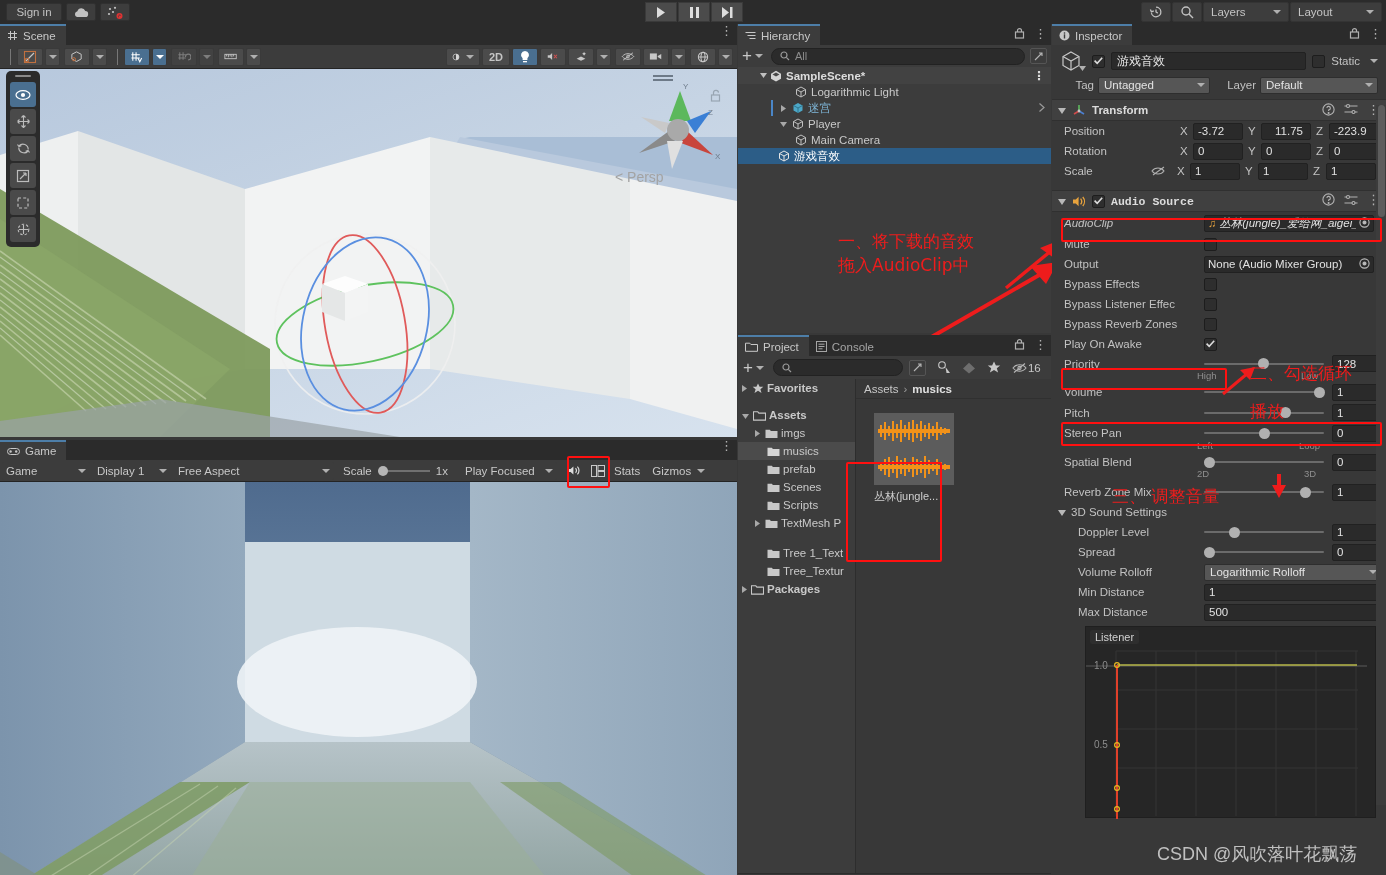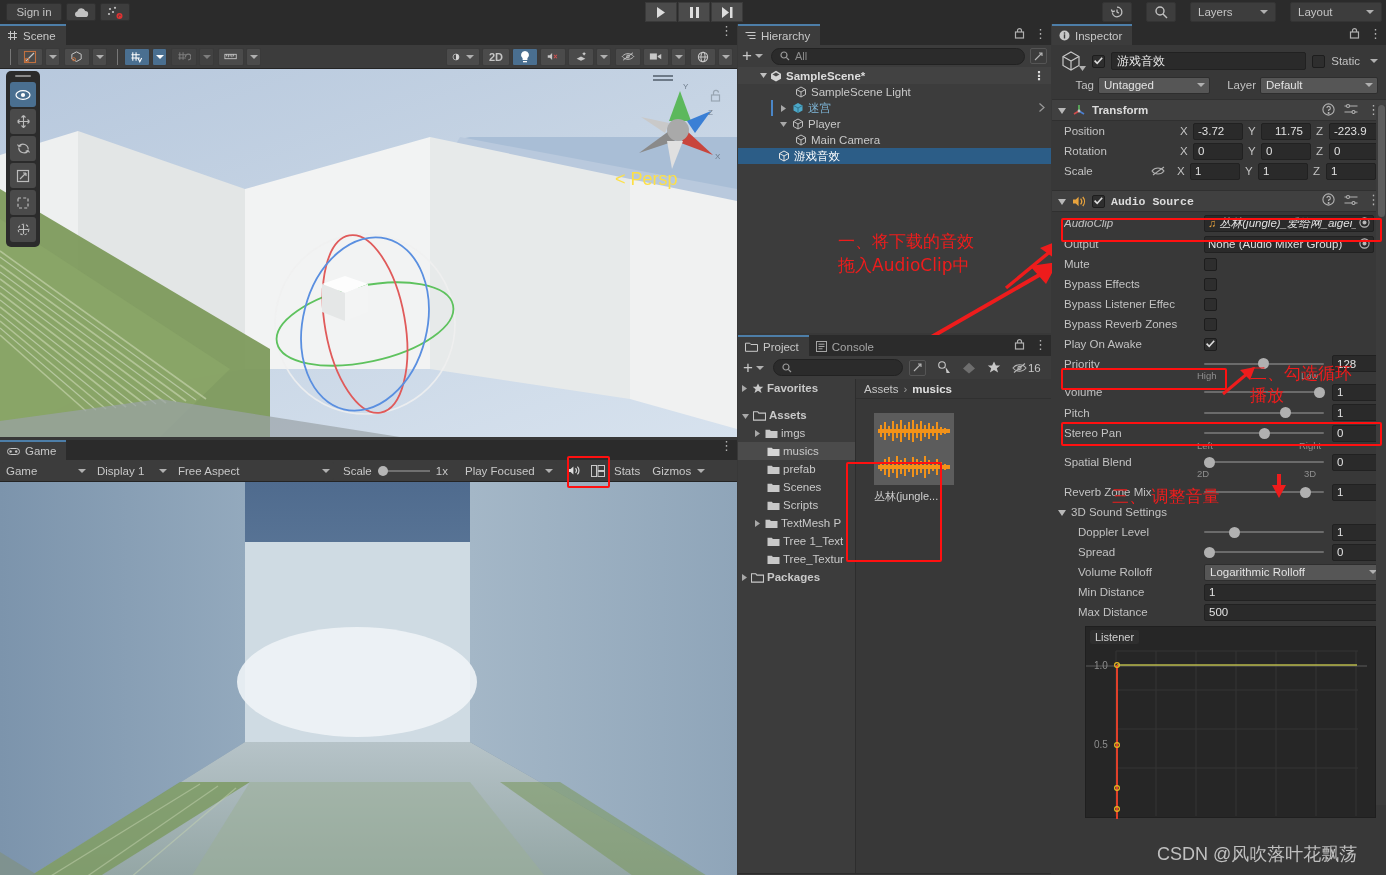--- a/index.html
+++ b/index.html
@@ -23,21 +23,21 @@
     height: 18px; display: flex; align-items: center; justify-content: center;
     color: #c2c2c2; padding: 0 8px; margin-left: 4px; font-size: 11.5px;
     cursor: default;
   }
   .tb-btn.icon { width: 30px; padding: 0; }
   .play-group { position: absolute; left: 645px; top: 2px; display: flex; gap: 1px; }
   .play-group .pb {
     width: 32px; height: 20px; background: #4b4b4b; border: 1px solid #3a3a3a;
     display: flex; align-items: center; justify-content: center;
   }
-  .right-group { position: absolute; right: 4px; top: 2px; display: flex; gap: 14px; align-items: center; }
+  .right-group { position: absolute; right: 4px; top: 2px; display: flex; gap: 1px; align-items: center; }
   .right-group .rb {
     height: 20px; background: #3d3d3d; border: 1px solid #343434; border-radius: 2px;
     display: flex; align-items: center; justify-content: center; padding: 0 7px; font-size: 11.5px;
   }
   .right-group .rb.w { width: 30px; padding: 0; }
   .drop-arrow { width: 0; height: 0; border-left: 4px solid transparent; border-right: 4px solid transparent;
     border-top: 4px solid #b0b0b0; margin-left: 6px; }
 
   
   .panel { position: absolute; background: #383838; }
@@ -446,21 +446,21 @@
           <polygon points="16,44 44,50 40,60" fill="#c9c9c9"></polygon>
           <polygon points="47,96 42,68 58,68" fill="#e0e0e0"></polygon>
           <circle cx="53" cy="57" r="11" fill="#a9a9a9"></circle>
         </svg>
         <div style="position:absolute;right:4px;top:16px;">
           <svg width="11" height="13" viewBox="0 0 11 13" fill="none" stroke="#98a5b2" stroke-width="1.2">
               <rect x="1.5" y="6" width="8" height="6"></rect>
               <path d="M3.5 6V4a2.5 2.5 0 0 1 5-.4"></path>
             </svg>
         </div>
-        <div style="position:absolute;left:-10px;top:96px;color:#fde047;font-size:18px;">
+        <div style="position:absolute;left:-10px;top:96px;color:#a3a3a3;font-size:14px;">
           &lt; <span>Persp</span>
         </div>
       </div>
     </div>
   </div>
 
   <div class="panel" id="game-panel">
     <div class="panel-tabbar" style="height:20px;">
       <div class="ptab active" style="height:20px;">
         <svg width="13" height="9" viewBox="0 0 13 9">
@@ -624,21 +624,21 @@
           </svg>
         <span>SampleScene*</span>
         <span style="margin-left:auto;padding-right:6px;font-size:12px;line-height:8px;">⋮</span>
       </div>
 
       <div class="hrow" style="padding-left:57px;">
         <svg width="12" height="12" viewBox="0 0 12 12" style="margin-right:4px;" fill="none" stroke="#c0c0c0" stroke-width="1">
             <path d="M6 1l4.5 2.5v5L6 11 1.5 8.5v-5z"></path>
             <path d="M1.5 3.5L6 6l4.5-2.5M6 6v5"></path>
           </svg>
-        <span>SampleScene Light</span>
+        <span>Logarithmic Light</span>
       </div>
 
       <div class="hrow" style="padding-left:40px;">
         <span style="position:absolute;left:33px;top:0;width:2px;height:16px;background:#4a86c8;"></span>
         <span class="tri" style="margin-right:3px;">
           <svg width="5" height="7" viewBox="0 0 5 7">
               <path d="M0 0v7l5-3.5z" fill="#a8a8a8"></path>
             </svg>
           </span>
         <svg width="12" height="12" viewBox="0 0 12 12" style="margin-right:4px;">
@@ -822,21 +822,21 @@
         </div>
         <div class="trow" style="padding-left:17px;">
           <span><svg width="5" height="7" viewBox="0 0 5 7">
                 <path d="M0 0v7l5-3.5z" fill="#a8a8a8"></path>
               </svg></span>
           <svg width="13" height="11" viewBox="0 0 13 11" style="margin-left:2px;">
               <path d="M0.5 1.8h4.3l1.1 1.3h6.6v7H0.5z" fill="#c8c8c8"></path>
             </svg>
           <span style="white-space:nowrap;">TextMesh P</span>
         </div>
-        <div class="trow" style="padding-left:29px;">
+        <div class="trow" style="padding-left:29px;margin-top:12px;">
           <svg width="13" height="11" viewBox="0 0 13 11">
               <path d="M0.5 1.8h4.3l1.1 1.3h6.6v7H0.5z" fill="#c8c8c8"></path>
             </svg>
           <span style="white-space:nowrap;">Tree 1_Text</span>
         </div>
         <div class="trow" style="padding-left:29px;">
           <svg width="13" height="11" viewBox="0 0 13 11">
               <path d="M0.5 1.8h4.3l1.1 1.3h6.6v7H0.5z" fill="#c8c8c8"></path>
             </svg>
           <span style="white-space:nowrap;">Tree_Textur</span>
@@ -1093,35 +1093,35 @@
         <div class="objfield" style="width:170px;">
           <span style="color:#e8a33d;font-size:11px;">♫</span>
           <span style="flex:1;overflow:hidden;white-space:nowrap;">丛林(jungle)_爱给网_aigei_</span>
           <span><svg width="11" height="11" viewBox="0 0 11 11" fill="none" stroke="#bcbcbc" stroke-width="1.1">
                 <circle cx="5.5" cy="5.5" r="4.6"></circle>
                 <circle cx="5.5" cy="5.5" r="1.5" fill="#bcbcbc"></circle>
               </svg></span>
         </div>
       </div>
 
+      <div class="prow">
+        <span class="pname" style="width:140px;">Mute</span>
+        <div class="checkbox"></div>
+      </div>
+
       <div class="prow" style="height:20px;padding-left:12px;">
         <span class="pname" style="width:140px;">Output</span>
         <div class="objfield" style="width:170px;">
           <span style="flex:1;overflow:hidden;white-space:nowrap;">None (Audio Mixer Group)</span>
           <span><svg width="11" height="11" viewBox="0 0 11 11" fill="none" stroke="#bcbcbc" stroke-width="1.1">
                 <circle cx="5.5" cy="5.5" r="4.6"></circle>
                 <circle cx="5.5" cy="5.5" r="1.5" fill="#bcbcbc"></circle>
               </svg></span>
         </div>
       </div>
-
-      <div class="prow">
-        <span class="pname" style="width:140px;">Mute</span>
-        <div class="checkbox"></div>
-      </div>
       <div class="prow">
         <span class="pname" style="width:140px;">Bypass Effects</span>
         <div class="checkbox"></div>
       </div>
       <div class="prow">
         <span class="pname" style="width:140px;overflow:hidden;white-space:nowrap;">Bypass Listener Effec</span>
         <div class="checkbox"></div>
       </div>
       <div class="prow">
         <span class="pname" style="width:140px;overflow:hidden;white-space:nowrap;">Bypass Reverb Zones</span>
@@ -1178,21 +1178,21 @@
         <div class="slider-track" style="width:120px;">
           <div class="slider-line"></div>
             <div class="slider-knob" style="left:55px;"></div>
         </div>
         <div class="numfield" style="width:50px;margin-left:8px;">
             <span>0</span>
           </div>
       </div>
       <div style="height:10px;position:relative;">
         <span class="tiny" style="position:absolute;left:145px;top:-3px;">Left</span>
-        <span class="tiny" style="position:absolute;left:247px;top:-3px;">Right</span>
+        <span class="tiny" style="position:absolute;left:247px;top:-3px;">Loop</span>
       </div>
 
       <div class="prow" style="height:18px;">
         <span class="pname" style="width:140px;">Spatial Blend</span>
         <div class="slider-track" style="width:120px;">
           <div class="slider-line"></div>
             <div class="slider-knob" style="left:0px;"></div>
         </div>
         <div class="numfield" style="width:50px;margin-left:8px;">
             <span>0</span>
@@ -1294,21 +1294,21 @@
         <div class="thumb" style="top:0;height:112px;"></div>
       </div>
     </div>
 
     <div class="redbox" style="left:9px;top:194px;width:321px;height:24px;"></div>
     <div class="redbox" style="left:9px;top:344px;width:166px;height:22px;"></div>
     <div class="redbox" style="left:9px;top:398px;width:321px;height:24px;"></div>
 
     <div class="anno" style="left:198px;top:339px;font-size:17px;white-space:nowrap;">
       <div>二、勾选循环</div>
-      <div style="margin-top:1px;">播放</div>
+      <div style="margin-top:17px;">播放</div>
     </div>
     <svg style="position:absolute;left:168px;top:340px;" width="38" height="34">
       <path d="M3 30 L28 9" stroke="#ee1c1c" stroke-width="3" fill="none"></path>
       <path d="M35 3 L20 6 L30 16 Z" fill="#ee1c1c"></path>
     </svg>
 
     <div class="anno" style="left:60px;top:462px;font-size:17px;white-space:nowrap;">
       <span>三、 调整音量</span>
     </div>
     <svg style="position:absolute;left:217px;top:448px;" width="20" height="28">

